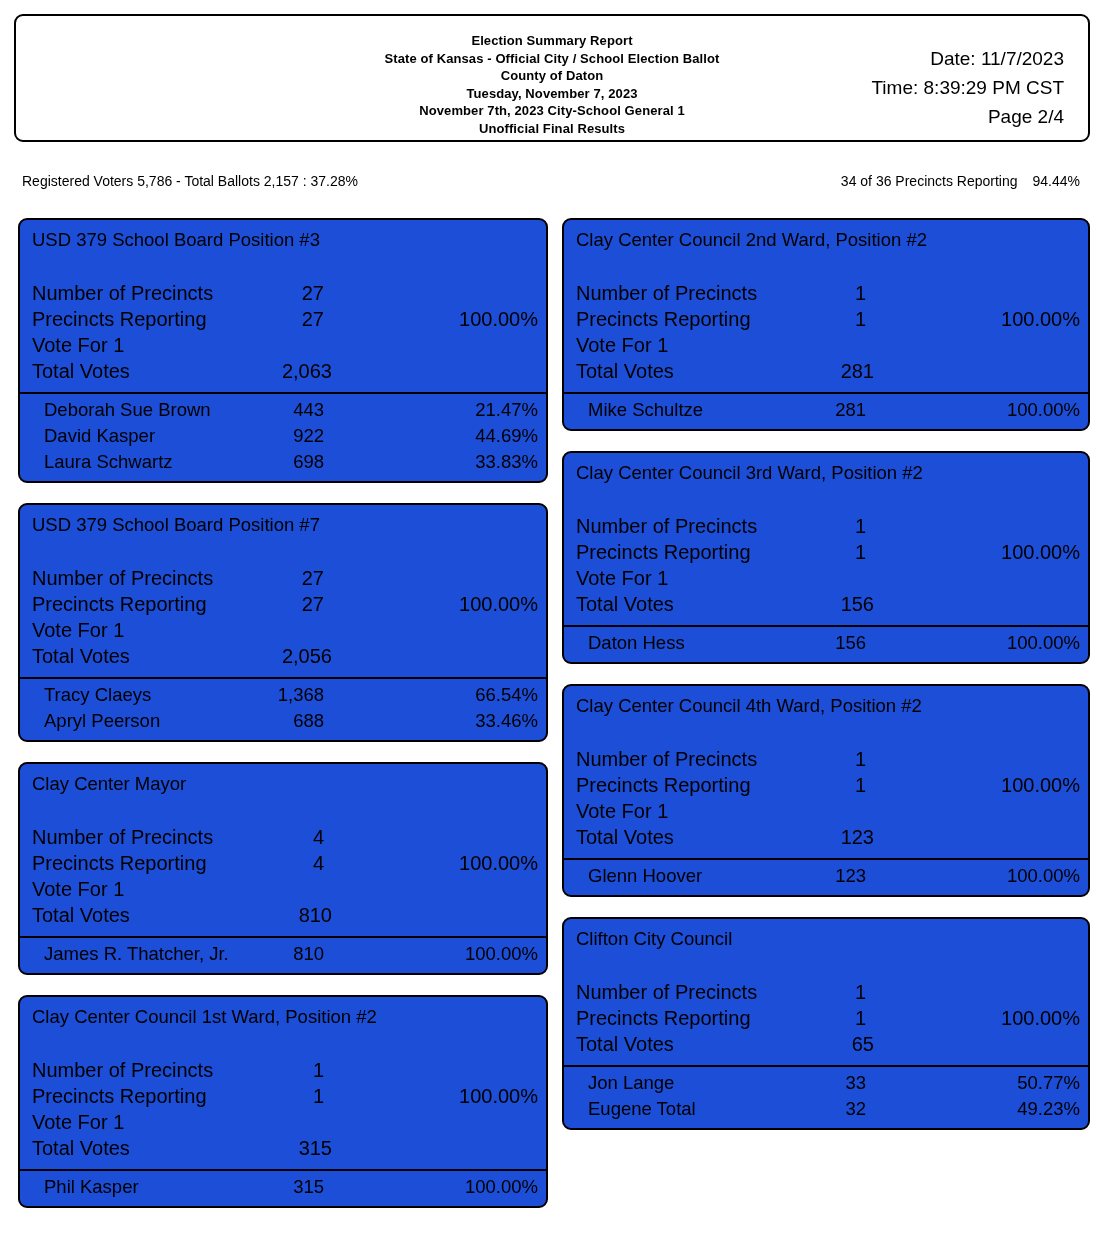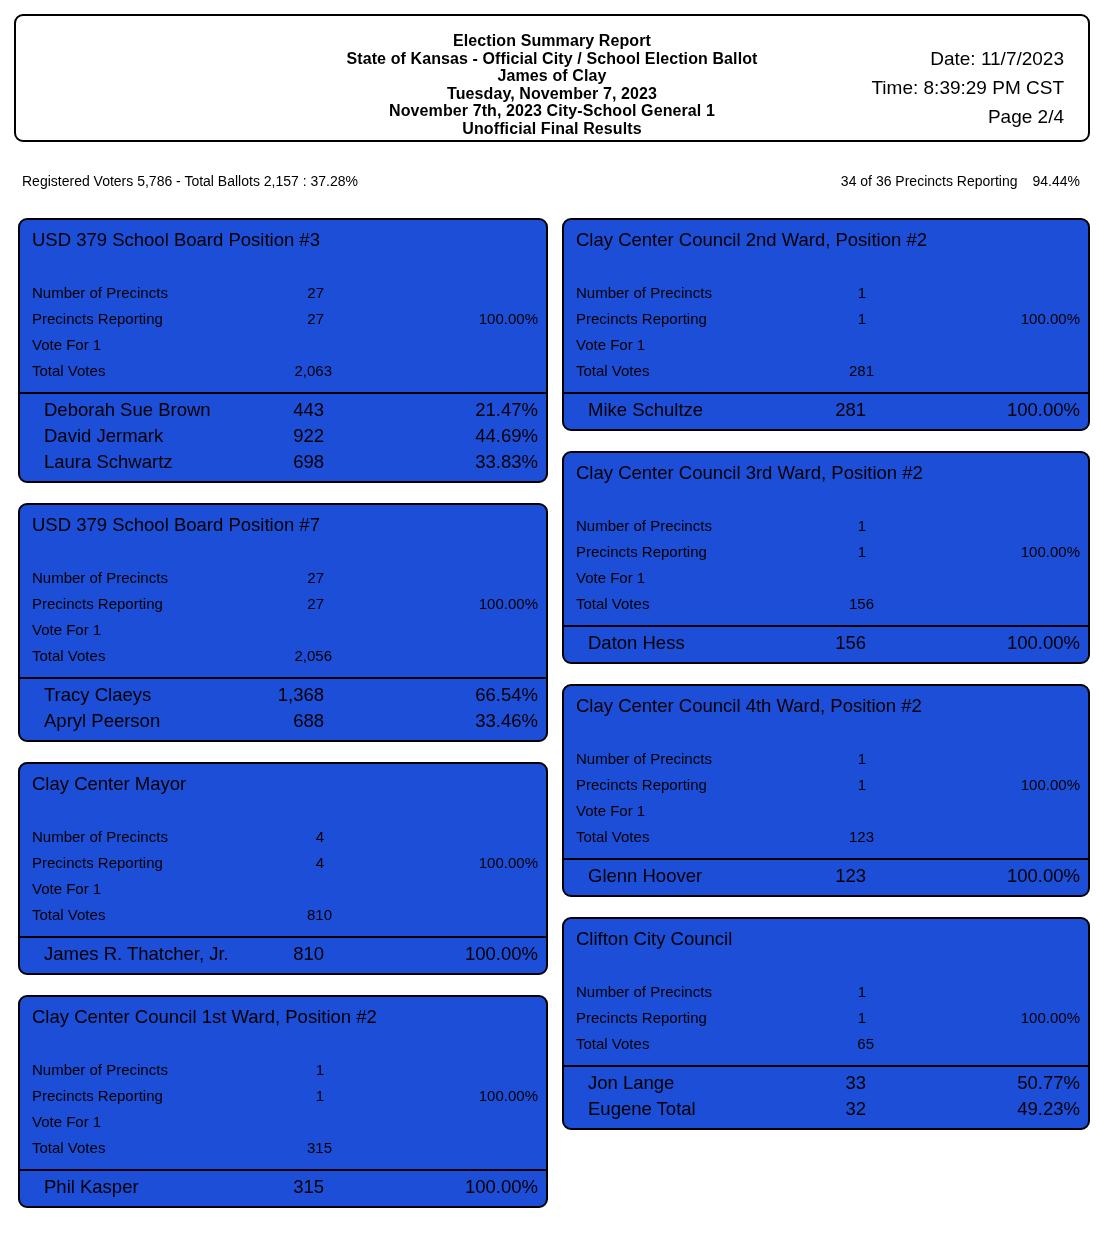--- a/index.html
+++ b/index.html
@@ -27,21 +27,21 @@
     border: 2.5px solid #000;
     border-radius: 9px;
     box-sizing: border-box;
   }
   #header-center {
     position: absolute;
     left: 0;
     right: 0;
     top: 16px;
     text-align: center;
-    font-size: 16px;
+    font-size: 13px;
     line-height: 17.5px;
     font-weight: bold;
     letter-spacing: 0.1px;
   }
   #header-center div { white-space: nowrap; }
 
   #header-right {
     position: absolute;
     right: 24px;
     top: 28px;
@@ -107,21 +107,21 @@
     line-height: 24px;
     white-space: nowrap;
   }
   .summary-rows {
     padding: 28px 0 6px 0;
   }
   .row {
     position: relative;
     height: 26px;
     line-height: 26px;
-    font-size: 15px;
+    font-size: 20px;
     white-space: nowrap;
   }
   .row .label {
     position: absolute;
     left: 12px;
     top: 0;
   }
   .row .value {
     position: absolute;
     top: 0;
@@ -172,21 +172,21 @@
     text-align: right;
   }
 </style>
 </head>
 <body>
 
 <div id="report-header">
   <div id="header-center">
     <div>Election Summary Report</div>
     <div>State of Kansas - Official City / School Election Ballot</div>
-    <div>James of Clay</div>
+    <div>County of Daton</div>
     <div>Tuesday, November 7, 2023</div>
     <div>November 7th, 2023 City-School General 1</div>
     <div>Unofficial Final Results</div>
   </div>
   <div id="header-right">
     <div>Date: 11/7/2023</div>
     <div>Time: 8:39:29 PM CST</div>
     <div>Page 2/4</div>
   </div>
 </div>
@@ -221,21 +221,21 @@
           </div>
         </div>
         <div class="divider"></div>
         <div class="candidate-rows">
           <div class="candidate-row">
             <span class="cand-name">Deborah Sue Brown</span>
             <span class="value">443</span>
             <span class="pct">21.47%</span>
           </div>
           <div class="candidate-row">
-            <span class="cand-name">David Jermark</span>
+            <span class="cand-name">David Kasper</span>
             <span class="value">922</span>
             <span class="pct">44.69%</span>
           </div>
           <div class="candidate-row">
             <span class="cand-name">Laura Schwartz</span>
             <span class="value">698</span>
             <span class="pct">33.83%</span>
           </div>
         </div>
       </div>

